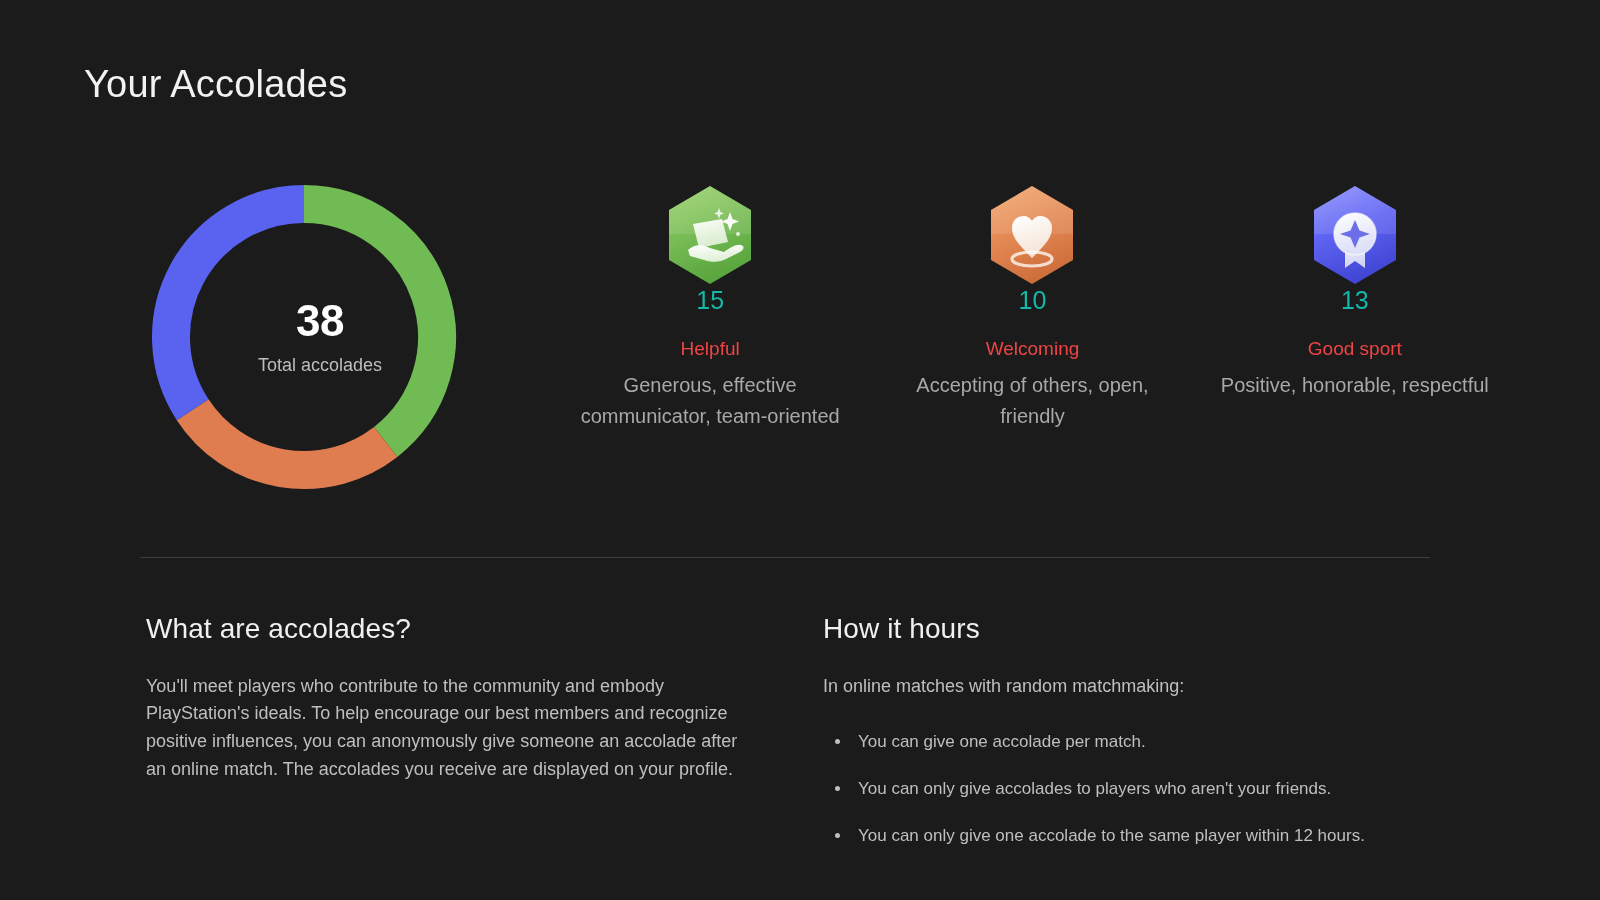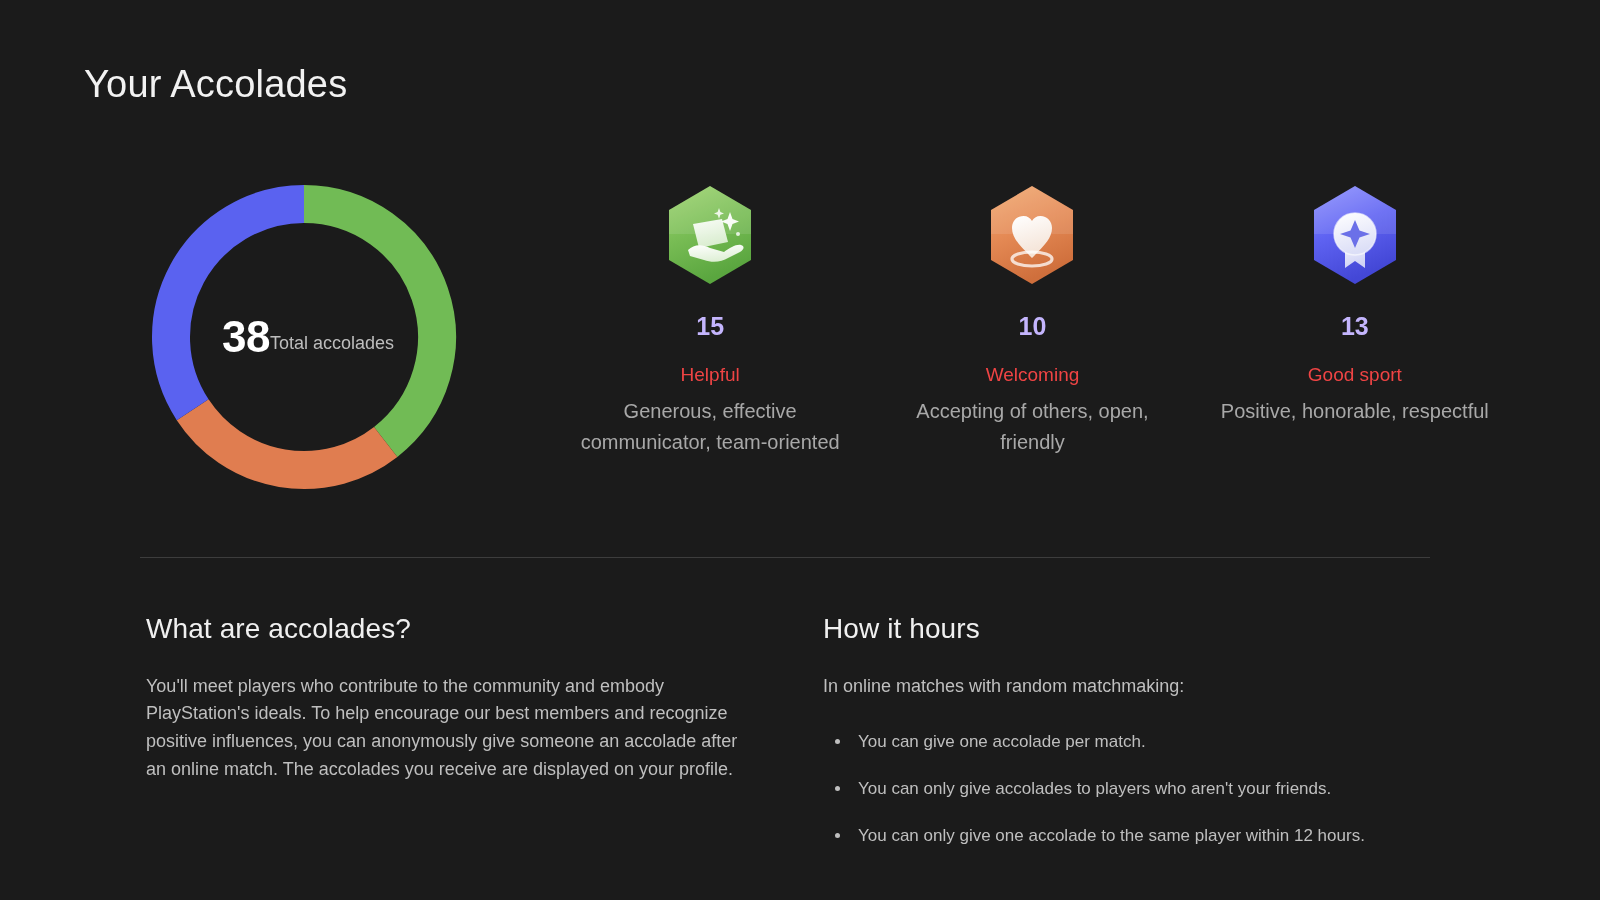--- a/index.html
+++ b/index.html
@@ -52,26 +52,26 @@
   }
   .donut {
     position: absolute;
     left: 0;
     top: 12px;
     width: 330px;
     height: 330px;
   }
   .donut-center {
     position: absolute;
-    left: 4px;
+    left: 16px;
     top: 12px;
     width: 330px;
     height: 330px;
     display: flex;
-    flex-direction: row;
+    flex-direction: column;
     align-items: center;
     justify-content: center;
     pointer-events: none;
   }
   .donut-total {
     font-size: 44px;
     font-weight: 700;
     color: #ffffff;
     line-height: 1;
     letter-spacing: -0.5px;
@@ -100,24 +100,23 @@
     text-align: center;
   }
   .badge {
     width: 96px;
     height: 106px;
     position: relative;
   }
   .badge svg { display: block; width: 100%; height: 100%; }
 
   .stat-count {
-    margin-top: 26px;
     font-size: 25px;
-    font-weight: 700;
-    color: #c4b5fd;
+    font-weight: 400;
+    color: #14b8a6;
     line-height: 1;
   }
   .stat-name {
     margin-top: 25px;
     font-size: 19px;
     font-weight: 400;
     color: #ef4444;
     line-height: 1.2;
   }
   .stat-desc {

